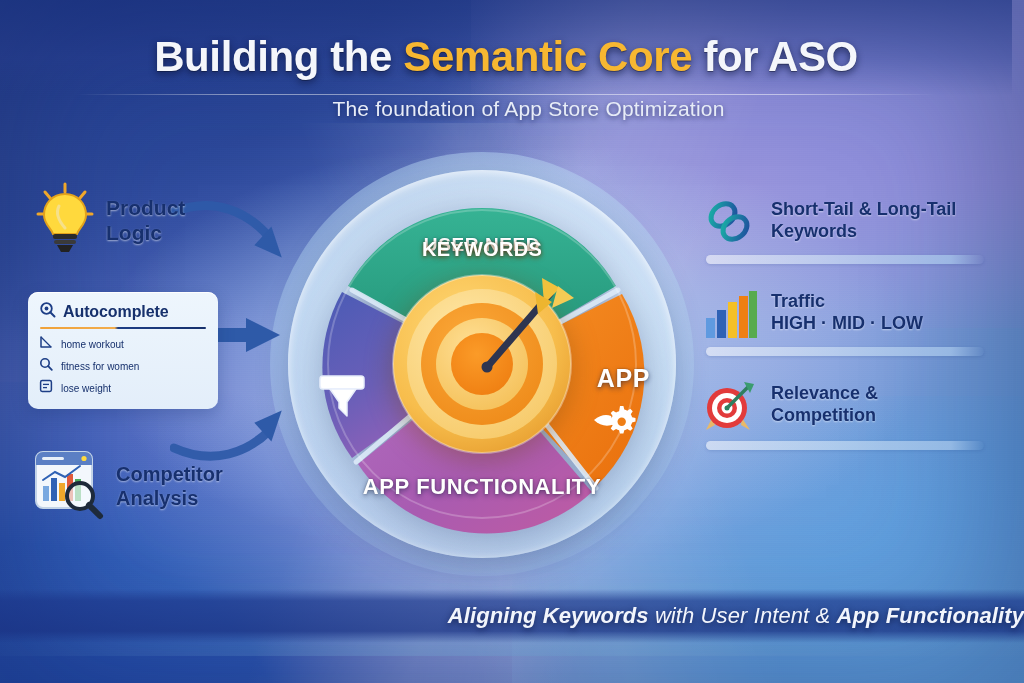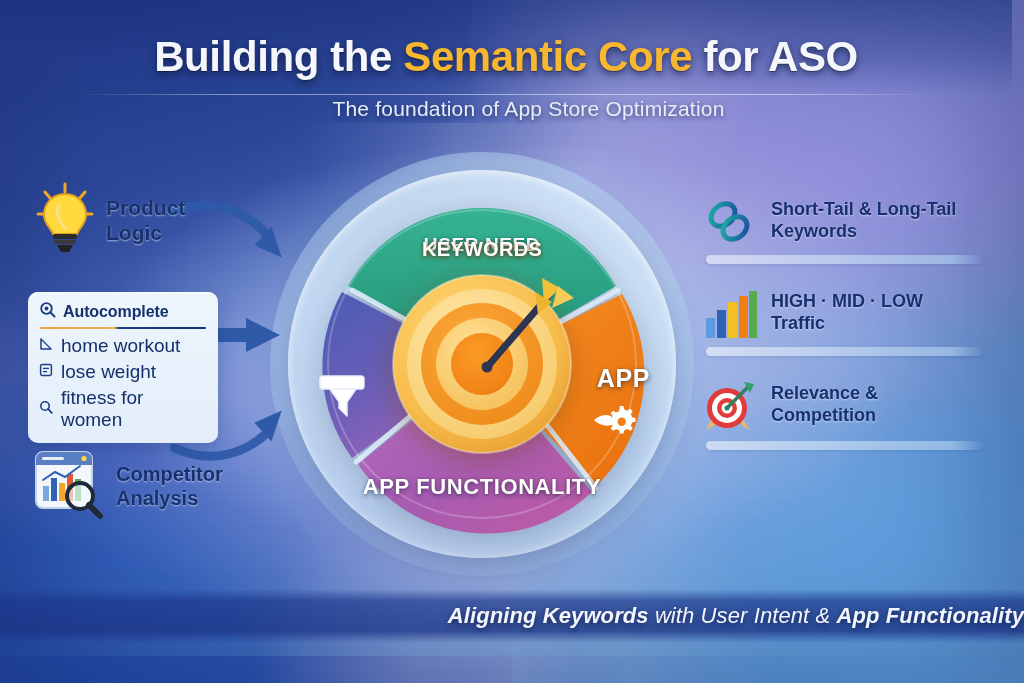--- a/index.html
+++ b/index.html
@@ -155,21 +155,21 @@
     background:linear-gradient(180deg,#eef6fd 0%,#e3eefa 100%);
     border-radius:10px;
     box-shadow:0 6px 16px rgba(25,55,120,.28), inset 0 1px 0 rgba(255,255,255,.9);
     padding:9px 11px 8px 11px;
   }
   .auto-head{ display:flex; align-items:center; gap:7px; }
   .auto-title{ color:#16306c; font-weight:bold; font-size:16px; letter-spacing:-.1px; }
   .auto-rule{ height:2px; margin:5px 1px 6px 1px; border-radius:2px;
     background:linear-gradient(90deg,#f0a23a 0%,#f2ad4e 45%,#1d3e86 47%,#16306c 100%); }
   .sugg{ display:flex; align-items:center; gap:8px; margin:4px 0; }
-  .sugg-text{ color:#16306c; font-size:19px; }
+  .sugg-text{ color:#16306c; font-size:10px; }
 
   .left-comp{ position:absolute; left:32px; top:448px; z-index:11; display:flex; align-items:center; }
   .left-comp .lbl{
     margin-left:10px; color:#17306e; font-weight:bold; font-size:20px; line-height:24px;
     text-shadow:0 1px 2px rgba(255,255,255,.5);
   }
 
   
   .arrows-left{ position:absolute; left:170px; top:190px; width:150px; height:290px; z-index:9; }
 
@@ -405,36 +405,36 @@
           <path d="M2 2 L2 12 L12 12" fill="none" stroke="#1d3e86" stroke-width="1.5" stroke-linecap="round" stroke-linejoin="round"></path>
           <path d="M2 2 L12 12" fill="none" stroke="#1d3e86" stroke-width="1.3"></path>
         </svg>
       </span>
       <span class="sugg-text">home workout</span>
     </div>
 
     <div class="sugg">
       <span class="ic">
         <svg width="14" height="14" viewBox="0 0 14 14">
+          <circle cx="6" cy="6" r="4.2" fill="none" stroke="#1d3e86" stroke-width="1.6"></circle>
+          <line x1="9.2" y1="9.2" x2="12.8" y2="12.8" stroke="#1d3e86" stroke-width="1.8" stroke-linecap="round"></line>
+        </svg>
+      </span>
+      <span class="sugg-text">fitness for women</span>
+    </div>
+
+    <div class="sugg">
+      <span class="ic">
+        <svg width="14" height="14" viewBox="0 0 14 14">
           <rect x="1.6" y="1.6" width="10.8" height="10.8" rx="1.6" fill="none" stroke="#1d3e86" stroke-width="1.5"></rect>
           <line x1="4" y1="5.4" x2="10" y2="5.4" stroke="#1d3e86" stroke-width="1.3"></line>
           <line x1="4" y1="8.6" x2="8" y2="8.6" stroke="#1d3e86" stroke-width="1.3"></line>
         </svg>
       </span>
       <span class="sugg-text">lose weight</span>
-    </div>
-
-    <div class="sugg">
-      <span class="ic">
-        <svg width="14" height="14" viewBox="0 0 14 14">
-          <circle cx="6" cy="6" r="4.2" fill="none" stroke="#1d3e86" stroke-width="1.6"></circle>
-          <line x1="9.2" y1="9.2" x2="12.8" y2="12.8" stroke="#1d3e86" stroke-width="1.8" stroke-linecap="round"></line>
-        </svg>
-      </span>
-      <span class="sugg-text">fitness for women</span>
     </div>
   </div>
 
   <div class="left-comp">
     <div class="ic">
       <svg width="74" height="72" viewBox="0 0 74 72">
         <rect x="4" y="4" width="56" height="56" rx="7" fill="#f3f7fc" stroke="#c3d4e8" stroke-width="2"></rect>
         <path d="M4 11 a7 7 0 0 1 7-7 h42 a7 7 0 0 1 7 7 v6 H4 Z" fill="#5b7fc4"></path>
         <rect x="10" y="9" width="22" height="3" rx="1.5" fill="#e8eff8"></rect>
         <circle cx="52" cy="10.5" r="2.6" fill="#ffd93d"></circle>
@@ -485,22 +485,22 @@
         <span class="ic">
           <svg width="56" height="52" viewBox="0 0 56 52">
             <rect x="4" y="30" width="9" height="20" fill="#5f9ae0"></rect>
             <rect x="15" y="22" width="9" height="28" fill="#2f62b5"></rect>
             <rect x="26" y="14" width="9" height="36" fill="#f5c026"></rect>
             <rect x="37" y="8" width="9" height="42" fill="#ef7f12"></rect>
             <rect x="47" y="3" width="8" height="47" fill="#57ab4e"></rect>
           </svg>
         </span>
         <span class="right-lbl">
+          <div>Traffic</div>
           <div>HIGH · MID · LOW</div>
-          <div>Traffic</div>
         </span>
       </div>
       <div class="right-bar"></div>
     </div>
 
     <div class="right-item">
       <div class="right-row">
         <span class="ic">
           <svg width="56" height="54" viewBox="0 0 56 54">
             <path d="M10 38 L4 50 L13 45 Z" fill="#e8b96a"></path>

